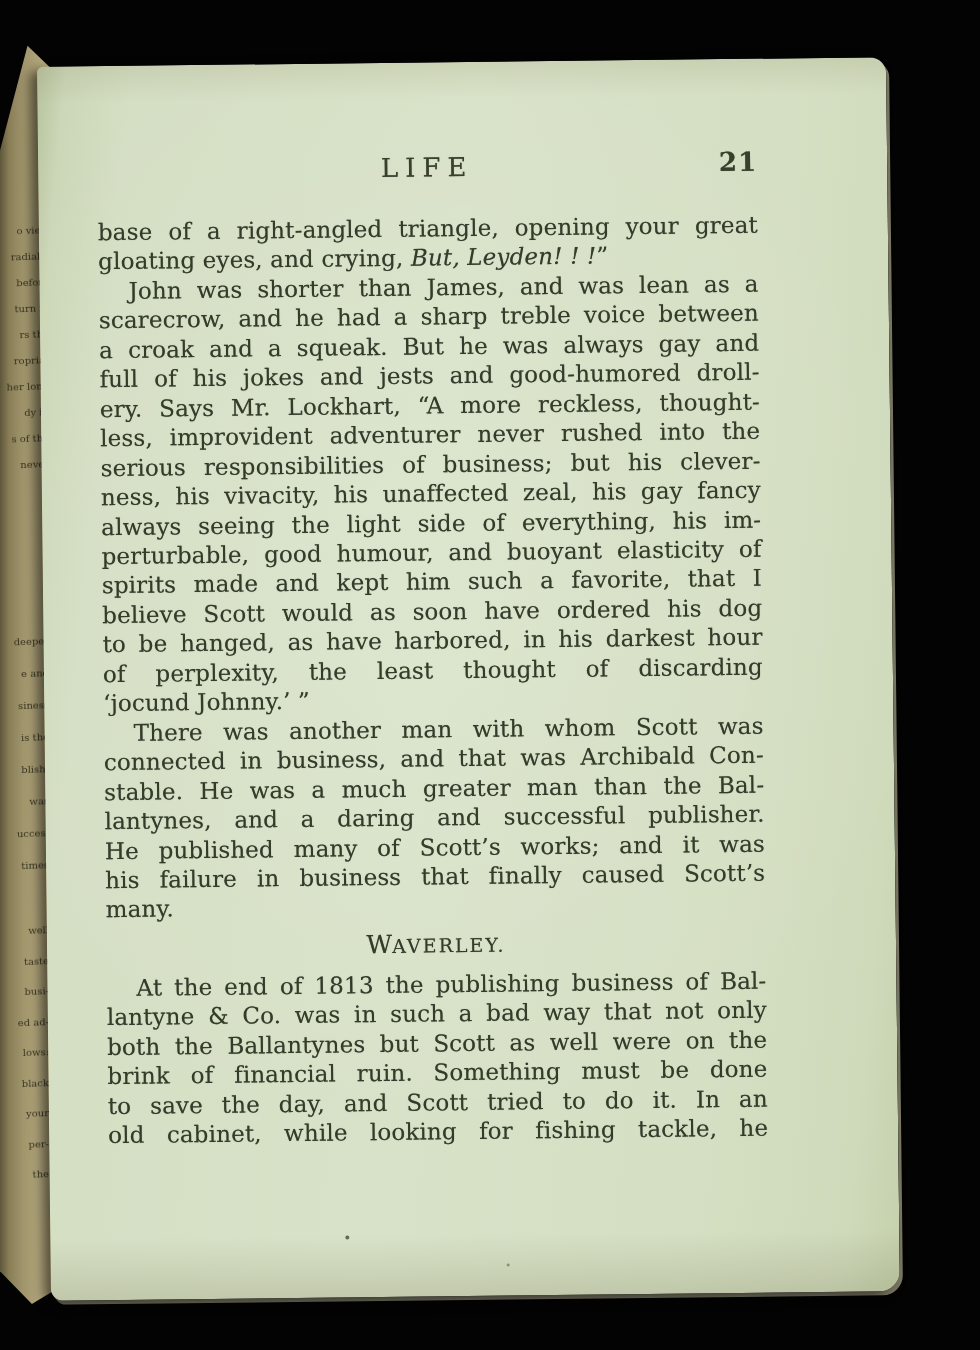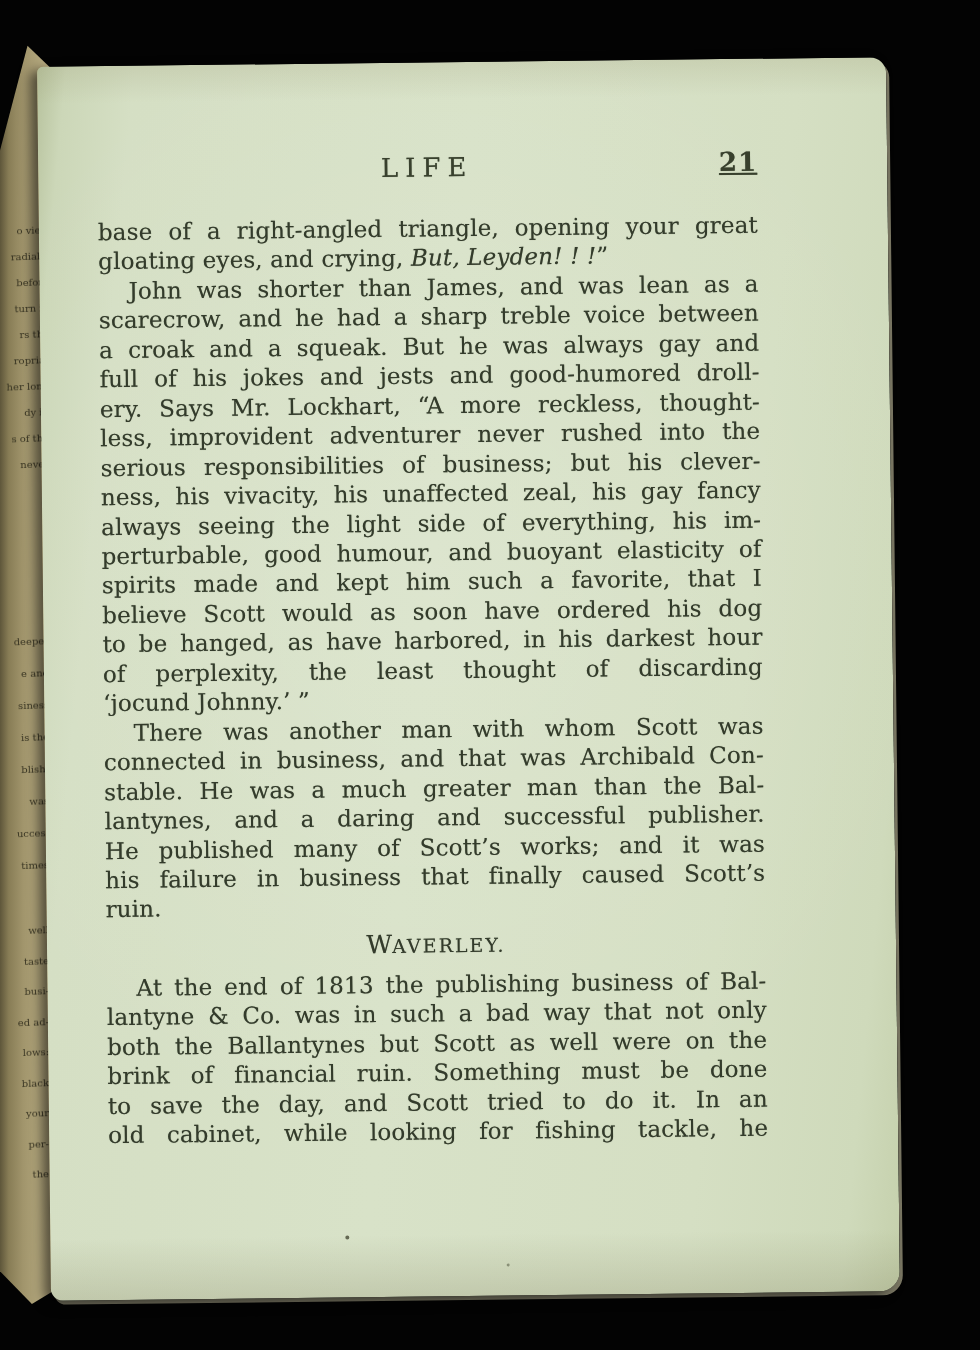--- a/index.html
+++ b/index.html
@@ -61,21 +61,20 @@
   }
   .running-title {
     display: block; text-align: center;
     font-size: 26px; letter-spacing: 7px;
     text-shadow: 0 0 0.7px rgba(46,56,38,0.6);
   }
   .page-number {
     position: absolute; right: 0; top: -2px;
     font-size: 26px; font-weight: bold; letter-spacing: 1px;
     text-shadow: 0 0 0.7px rgba(46,56,38,0.6);
-    text-decoration: underline;
   }
   .body-text { position: absolute; top: 152px; left: 0; width: 100%; }
   .line {
     font-size: 23px;
     line-height: 29.45px;
     color: #333b2b;
     letter-spacing: 0.15px;
     text-shadow: 0 0 0.7px rgba(46,56,38,0.55);
   }
   .line.just { text-align: justify; text-align-last: justify; }
@@ -158,21 +157,21 @@
           <div class="line just"><span>believe Scott would as soon have ordered his dog</span></div>
           <div class="line just"><span>to be hanged, as have harbored, in his darkest hour</span></div>
           <div class="line just"><span>of perplexity, the least thought of discarding</span></div>
           <div class="line"><span>‘jocund Johnny.’ ”</span></div>
           <div class="line just indent"><span>There was another man with whom Scott was</span></div>
           <div class="line just"><span>connected in business, and that was Archibald Con-</span></div>
           <div class="line just"><span>stable. He was a much greater man than the Bal-</span></div>
           <div class="line just"><span>lantynes, and a daring and successful publisher.</span></div>
           <div class="line just"><span>He published many of Scott’s works; and it was</span></div>
           <div class="line just"><span>his failure in business that finally caused Scott’s</span></div>
-          <div class="line"><span>ruin.</span></div>
+          <div class="line"><span>many.</span></div>
           <div class="section-heading"><span class="schead-cap">W</span><span class="schead-rest">AVERLEY.</span></div>
           <div class="line just indent"><span>At the end of 1813 the publishing business of Bal-</span></div>
           <div class="line just"><span>lantyne &amp; Co. was in such a bad way that not only</span></div>
           <div class="line just"><span>both the Ballantynes but Scott as well were on the</span></div>
           <div class="line just"><span>brink of financial ruin. Something must be done</span></div>
           <div class="line just"><span>to save the day, and Scott tried to do it. In an</span></div>
           <div class="line just"><span>old cabinet, while looking for fishing tackle, he</span></div>
         </div>
     </div>
     <div class="speck speck-1"></div>

